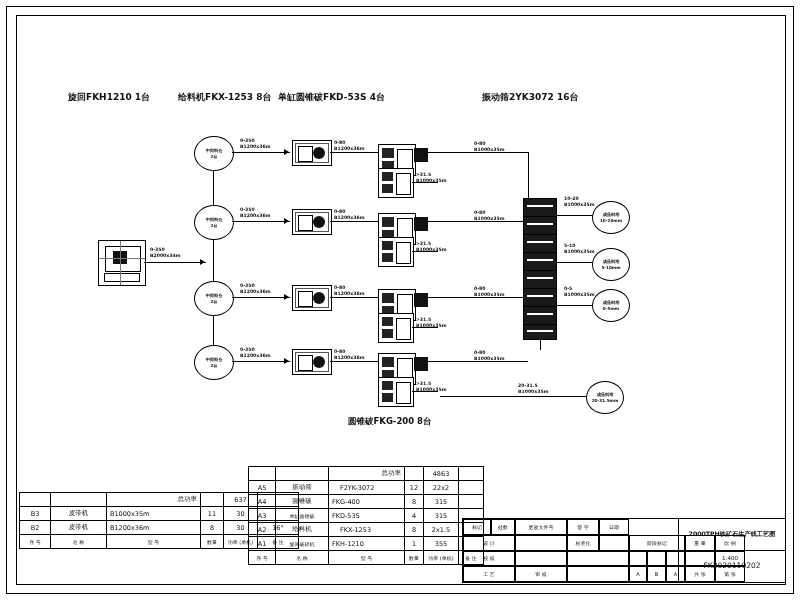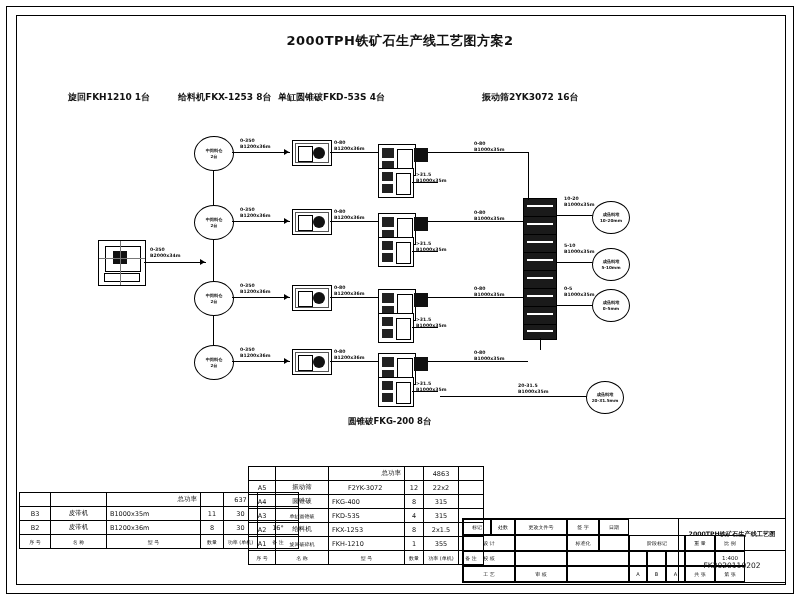--- a/index.html
+++ b/index.html
@@ -36,21 +36,20 @@
   .midtxt{font-size:7.5px;}
 </style>
 </head>
 <body>
 
 <div id="sheet">
 
   <div class="frame-outer"></div>
   <div class="frame-inner"></div>
 
-  <div class="title cjk">2000TPH铁矿石生产线工艺图方案2</div>
 
   <div class="hdr cjk" style="left:68px;top:91px;">旋回FKH1210 1台</div>
   <div class="hdr cjk" style="left:178px;top:91px;">给料机FKX-1253 8台</div>
   <div class="hdr cjk" style="left:278px;top:91px;">单缸圆锥破FKD-53S 4台</div>
   <div class="hdr cjk" style="left:482px;top:91px;">振动筛2YK3072 16台</div>
 
   <div class="gyr" style="left:98px;top:240px;width:46px;height:44px;">
     <div class="blk" style="left:6px;top:5px;width:34px;height:24px;background:#fff;border:1px solid #000;"></div>
     <div class="blk" style="left:14px;top:10px;width:14px;height:13px;background:#111;"></div>
     <div class="blk" style="left:5px;top:32px;width:34px;height:7px;background:#fff;border:1px solid #000;"></div>
@@ -353,21 +352,21 @@
       <td style="width:26px;"></td>
           <td style="width:52px;"></td>
       <td style="width:72px;text-align:right;padding-right:3px;" class="cjk">总功率</td>
       <td style="width:18px;"></td>
       <td style="width:34px;">4863</td>
       <td style="width:24px;"></td>
     </tr>
     <tr>
       <td>A5</td>
       <td class="cjk">振动筛</td>
-      <td style="text-align:left;padding-left:19px;">F2YK-3072</td>
+      <td style="text-align:left;padding-left:11px;">F2YK-3072</td>
       <td>12</td>
       <td>22x2</td>
       <td></td>
     </tr>
     <tr>
       <td>A4</td>
       <td class="cjk">圆锥破</td>
       <td style="text-align:left;padding-left:3px;">FKG-400</td>
       <td>8</td>
       <td>315</td>
@@ -377,21 +376,21 @@
       <td>A3</td>
       <td class="cjk" style="font-size:5px;">单缸圆锥破</td>
       <td style="text-align:left;padding-left:3px;">FKD-53S</td>
       <td>4</td>
       <td>315</td>
       <td></td>
     </tr>
     <tr>
       <td>A2</td>
       <td class="cjk">给料机</td>
-      <td style="text-align:left;padding-left:3px;">FKX-1253</td>
+      <td style="text-align:left;padding-left:11px;">FKX-1253</td>
       <td>8</td>
       <td>2x1.5</td>
       <td></td>
     </tr>
     <tr>
       <td>A1</td>
       <td class="cjk" style="font-size:5px;">旋回破碎机</td>
       <td style="text-align:left;padding-left:3px;">FKH-1210</td>
       <td>1</td>
       <td>355</td>

